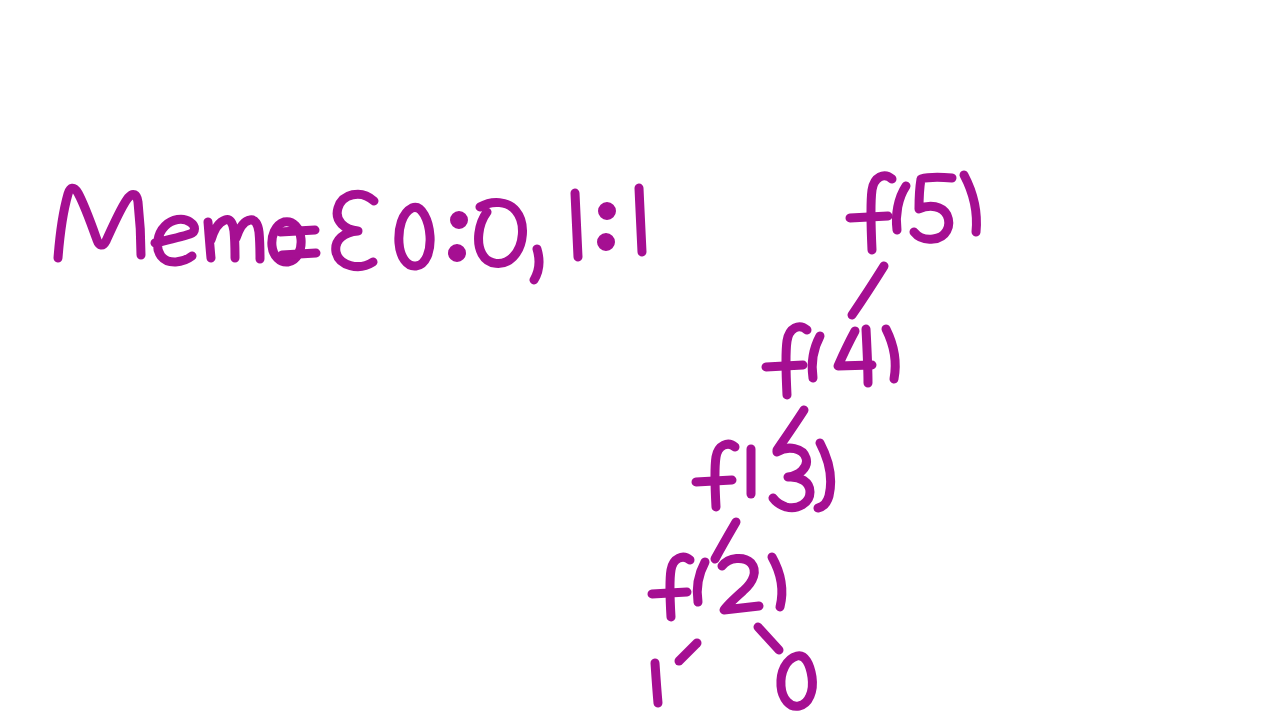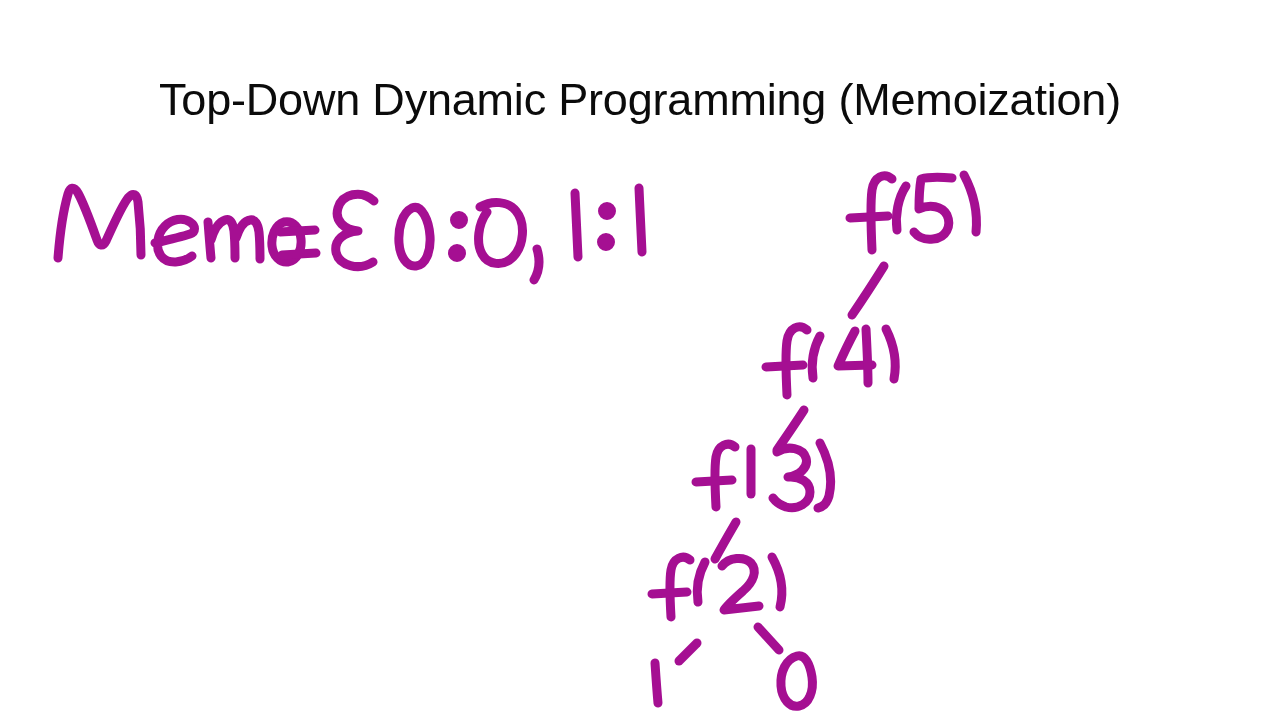--- a/index.html
+++ b/index.html
@@ -50,21 +50,20 @@
     height: 0;
     overflow: hidden;
     opacity: 0;
   }
 </style>
 </head>
 <body>
 
 <div id="slide" style="background: rgb(255, 255, 255);">
 
-  <div id="slide-title" style="color: rgb(11, 11, 11);">Top-Down Dynamic Programming (Memoization)</div>
 
   <svg id="ink-layer" viewBox="0 0 1280 720">
 
     <g stroke="#A50F92" stroke-width="9">
 
       <path class="ink" d="M58,258 C60,232 64,208 68,194 C70,187 74,186 78,193 C85,206 92,226 97,240 C99,246 103,247 106,241 C113,226 121,207 128,198 C133,192 137,194 138,202 C140,220 141,242 141,255"></path>
 
       <path class="ink" d="M155,243 C168,240 181,237 190,234 C196,232 196,226 190,222 C183,217 172,219 165,226 C157,234 155,248 161,256 C168,265 183,263 192,256"></path>
 
       <path class="ink" d="M208,222 C209,234 210,248 211,258 M211,240 C214,230 219,222 225,220 C230,218 233,223 234,231 C235,241 235,252 235,258 M236,238 C239,229 244,221 250,220 C255,219 258,224 259,232 C260,243 260,253 260,259"></path>

